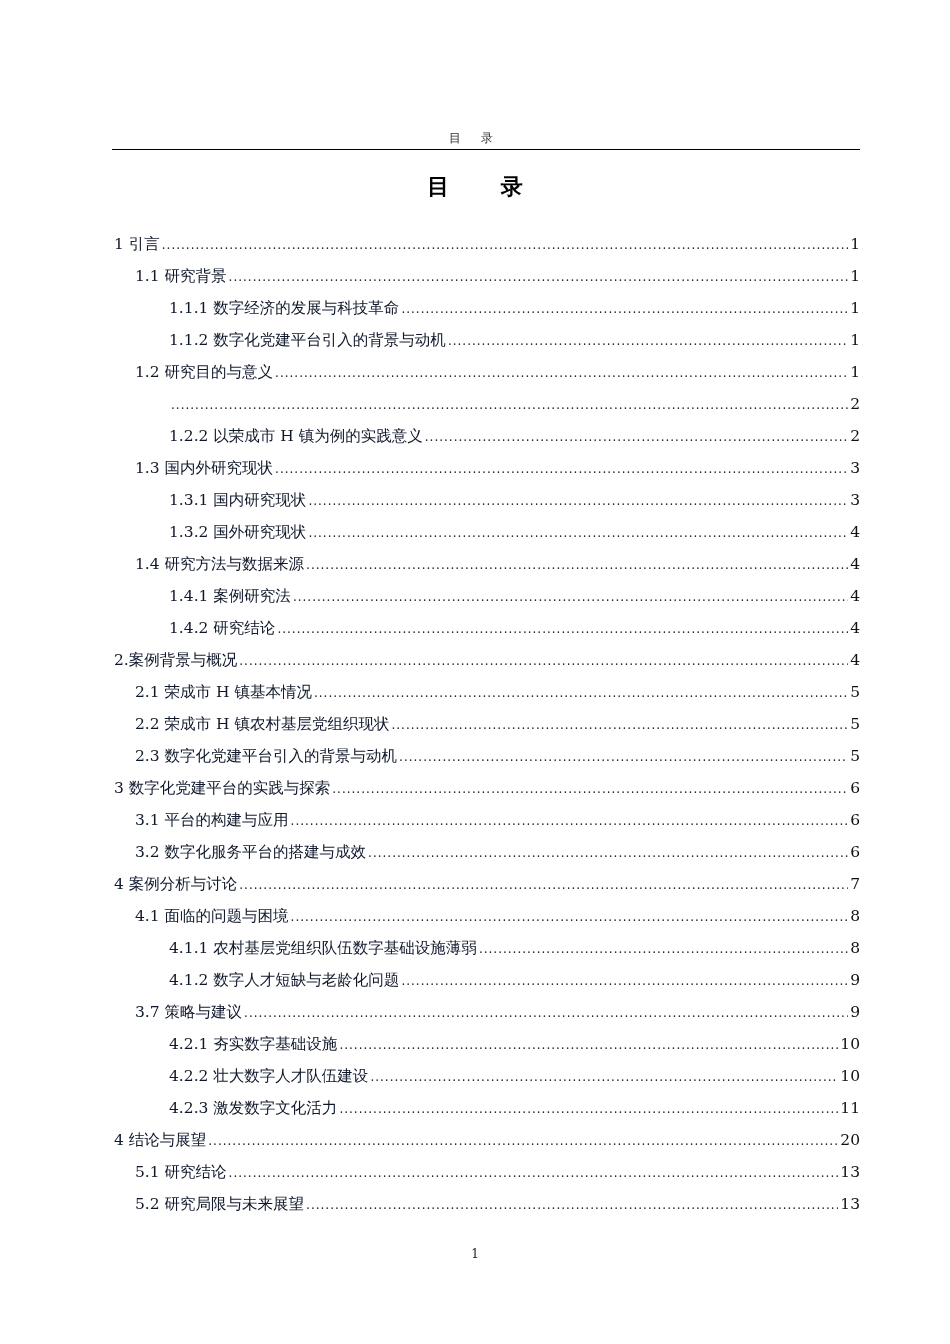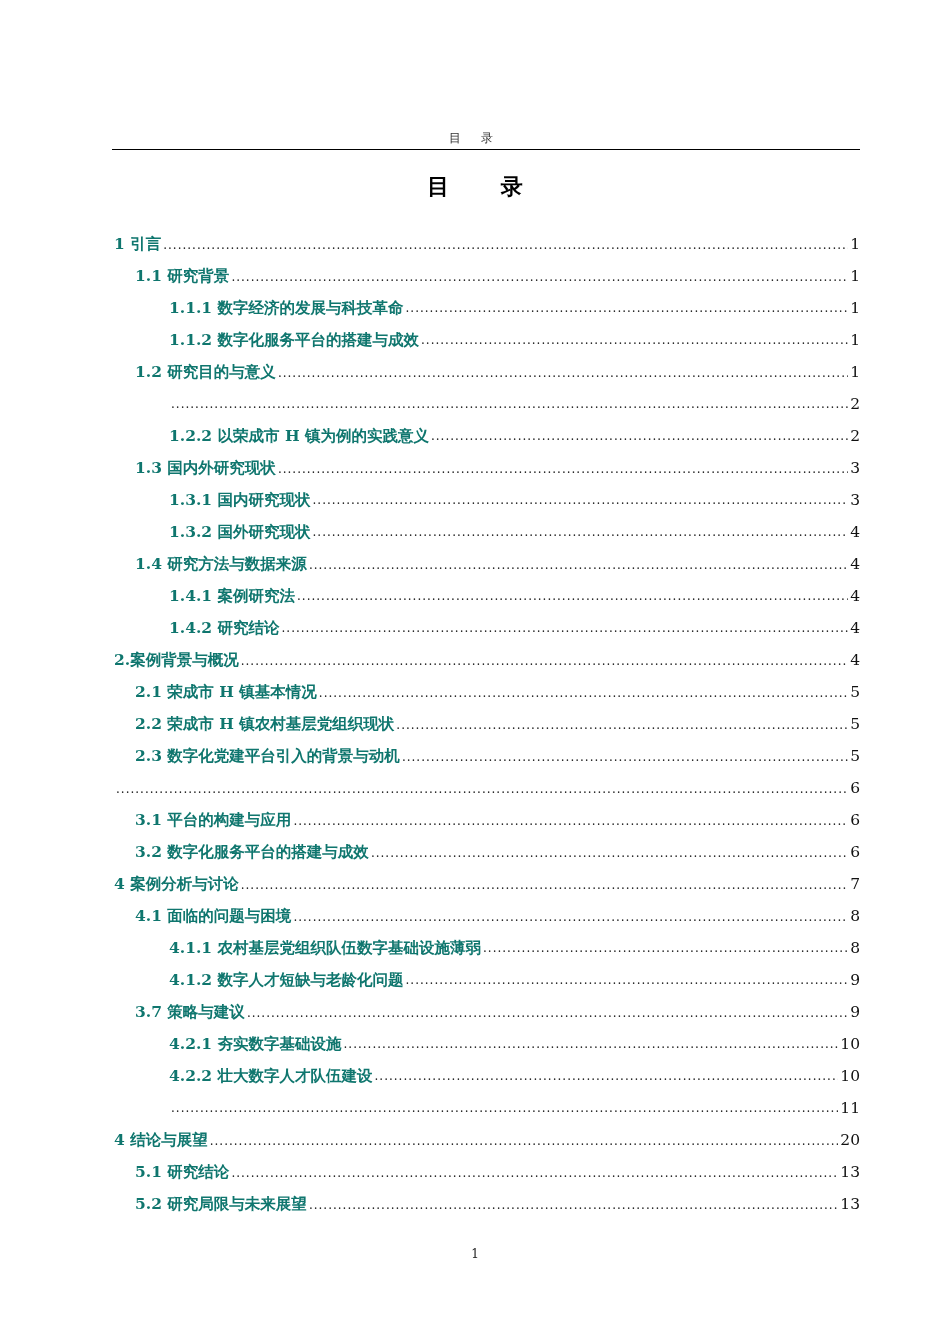--- a/index.html
+++ b/index.html
@@ -10,22 +10,22 @@
     .header-rule { position: absolute; top: 149px; left: 112px; width: 748px; height: 0;
            border-top: 1.6px solid #000; }
     .toc-title { position: absolute; top: 172px; left: 0; width: 950px; text-align: center;
            font-family: "DejaVu Sans", "Liberation Sans", sans-serif; font-weight: bold;
            font-size: 22px; letter-spacing: 22px; text-indent: 22px; color: #000; }
     .toc { position: absolute; top: 228px; left: 114px; width: 746px; }
     .toc-row { display: flex; align-items: baseline; height: 32px; line-height: 32px;
            font-size: 15.5px; white-space: nowrap; }
     .toc-row.l1 { padding-left: 0; }
     .toc-row.l2 { padding-left: 21px; }
-    .toc-row.l3 { padding-left: 55px; align-items: flex-end; }
-    .toc-label { flex: 0 0 auto; color: #0f766e; font-weight: bold; }
+    .toc-row.l3 { padding-left: 55px; }
+    .toc-label { flex: 0 0 auto; color: #0f172a; }
     .toc-leader { flex: 1 1 auto; overflow: hidden; margin: 0 2px; color: #222; font-size: 12px;
            letter-spacing: 1px; }
     .toc-leader::before { content: "..........................................................................................................................................................................................................................................................................................................."; }
     .toc-page { flex: 0 0 auto; text-align: right; min-width: 8px; color: #111; }
     .page-number { position: absolute; top: 1247px; left: 0; width: 950px; text-align: center;
            font-size: 12px; color: #222; }
   </style>
 </head>
 <body>
 
@@ -44,21 +44,21 @@
       <span class="toc-label">1.1 研究背景</span>
       <span class="toc-leader"></span>
       <span class="toc-page">1</span>
     </div>
   <div class="toc-row l3">
       <span class="toc-label">1.1.1 数字经济的发展与科技革命</span>
       <span class="toc-leader"></span>
       <span class="toc-page">1</span>
     </div>
   <div class="toc-row l3">
-      <span class="toc-label">1.1.2 数字化服务平台的搭建与成效</span>
+      <span class="toc-label">1.1.2 数字化党建平台引入的背景与动机</span>
       <span class="toc-leader"></span>
       <span class="toc-page">1</span>
     </div>
   <div class="toc-row l2">
       <span class="toc-label">1.2 研究目的与意义</span>
       <span class="toc-leader"></span>
       <span class="toc-page">1</span>
     </div>
   <div class="toc-row l3">
       <span class="toc-leader"></span>
@@ -113,20 +113,21 @@
       <span class="toc-label">2.2 荣成市 H 镇农村基层党组织现状</span>
       <span class="toc-leader"></span>
       <span class="toc-page">5</span>
     </div>
   <div class="toc-row l2">
       <span class="toc-label">2.3 数字化党建平台引入的背景与动机</span>
       <span class="toc-leader"></span>
       <span class="toc-page">5</span>
     </div>
   <div class="toc-row l1">
+      <span class="toc-label">3  数字化党建平台的实践与探索</span>
       <span class="toc-leader"></span>
       <span class="toc-page">6</span>
     </div>
   <div class="toc-row l2">
       <span class="toc-label">3.1 平台的构建与应用</span>
       <span class="toc-leader"></span>
       <span class="toc-page">6</span>
     </div>
   <div class="toc-row l2">
       <span class="toc-label">3.2 数字化服务平台的搭建与成效</span>
@@ -162,20 +163,21 @@
       <span class="toc-label">4.2.1 夯实数字基础设施</span>
       <span class="toc-leader"></span>
       <span class="toc-page">10</span>
     </div>
   <div class="toc-row l3">
       <span class="toc-label">4.2.2 壮大数字人才队伍建设</span>
       <span class="toc-leader"></span>
       <span class="toc-page">10</span>
     </div>
   <div class="toc-row l3">
+      <span class="toc-label">4.2.3 激发数字文化活力</span>
       <span class="toc-leader"></span>
       <span class="toc-page">11</span>
     </div>
   <div class="toc-row l1">
       <span class="toc-label">4  结论与展望</span>
       <span class="toc-leader"></span>
       <span class="toc-page">20</span>
     </div>
   <div class="toc-row l2">
       <span class="toc-label">5.1 研究结论</span>

